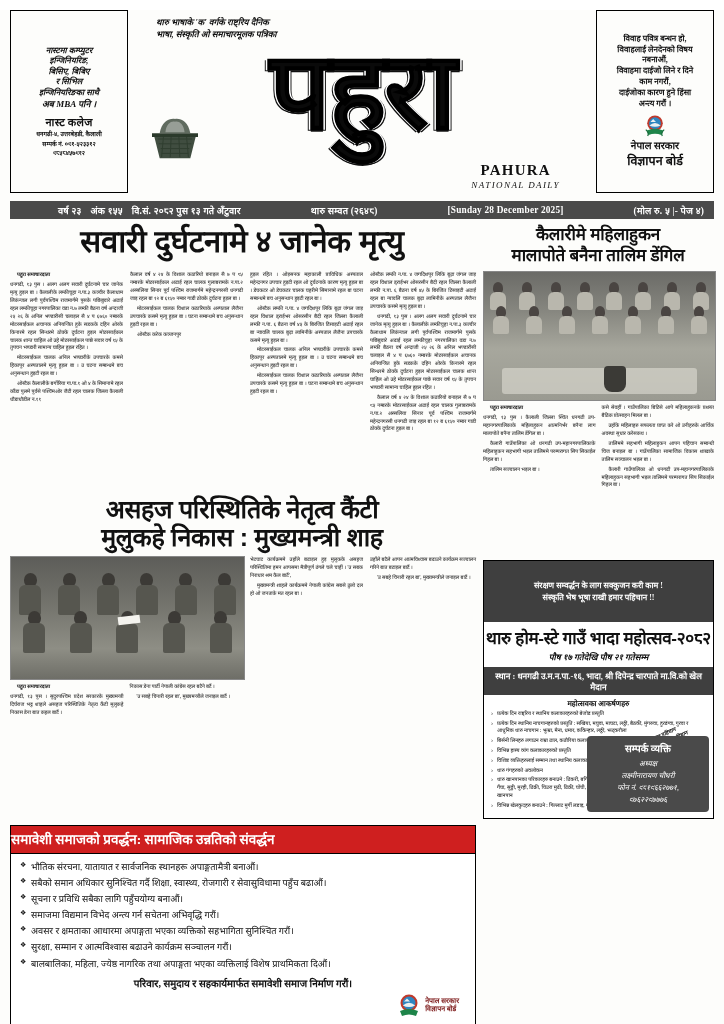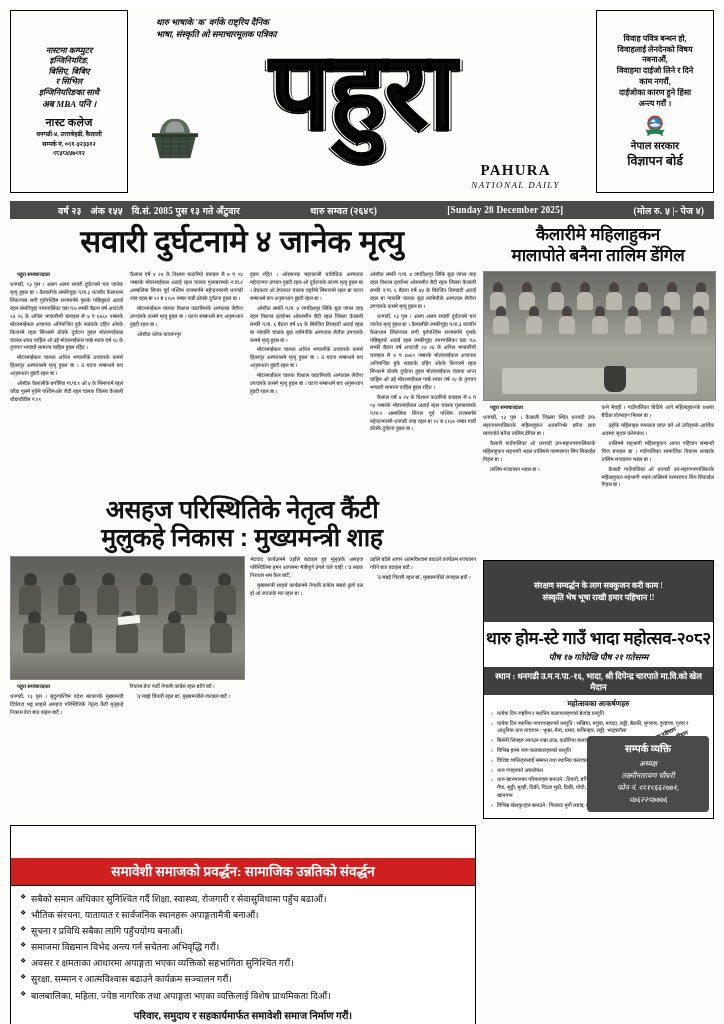--- a/index.html
+++ b/index.html
@@ -151,24 +151,23 @@
   .cg-head{width:13px;height:14px;background:#3c3a36;border-radius:50% 50% 45% 45%;}
   .cg-body{width:22px;height:30px;background:#56564f;border-radius:6px 6px 2px 2px;margin-top:-2px;}
   .cg-paper{position:absolute;left:46%;top:48%;width:22px;height:8px;background:#f4f3ee;transform:rotate(-7deg);}
   
   .ad-red{
     margin:6px 10px 0 10px;width:466px;
     border:1.5px solid #000;box-sizing:border-box;
     background:#fff;padding:0 0 6px 0;
   }
   .ad-red-hd{
-    background:#cf1f1f;color:#fff;text-align:center;
+    background:#cf1f1f;color:#fff;text-align:left;
     font-size:13.5px;font-weight:700;padding:4px 0 5px 0;
     border-bottom:1.5px solid #000;
-    margin-top:32px;
   }
   .ad-red ul{list-style:none;margin:7px 0 0 0;padding:0 9px;}
   .ad-red li{
     font-size:9.2px;line-height:1.38;margin-bottom:3.5px;
     padding-left:11px;position:relative;text-align:left;
   }
   .ad-red li:before{content:"\2756";position:absolute;left:0;top:0;font-size:7px;}
   .ad-red .closing{
     text-align:center;font-size:10px;font-weight:700;margin:6px 0 0 0;
   }
@@ -283,21 +282,21 @@
       </svg>
       <span class="gov">नेपाल सरकार</span>
       <span class="board">विज्ञापन बोर्ड</span>
     </div>
   </div>
 
   <div class="datebar">
     <div class="grp">
       <span>वर्ष २३</span>
       <span>अंक १५५</span>
-      <span>वि.सं. 2085 पुस १३ गते अँटुवार</span>
+      <span>वि.सं. २०८२ पुस १३ गते अँटुवार</span>
     </div>
     <span>थारु सम्वत (२६४८)</span>
     <span>[Sunday 28 December  2025]</span>
     <span>(मोल रु. ५ |- पेज ४)</span>
   </div>
 
   <div class="hl-row">
     <div class="hl-left">
       <div class="headline-main">सवारी दुर्घटनामे ४ जानेक मृत्यु</div>
     </div>
@@ -544,22 +543,22 @@
           <span class="ln">फोन नं. ९८१९६६२७७१,</span>
           <span class="ln">९७६२२९७७७६</span>
         </div>
       </div>
     </div>
   </div>
 
   <div class="ad-red">
     <div class="ad-red-hd">समावेशी समाजको प्रवर्द्धन: सामाजिक उन्नतिको संवर्द्धन</div>
     <ul>
+      <li>भौतिक संरचना, यातायात र सार्वजनिक स्थानहरू अपाङ्गतामैत्री बनाऔं।</li>
       <li>सबैको समान अधिकार सुनिश्चित गर्दै शिक्षा, स्वास्थ्य, रोजगारी र सेवासुविधामा पहुँच बढाऔं।</li>
-      <li>भौतिक संरचना, यातायात र सार्वजनिक स्थानहरू अपाङ्गतामैत्री बनाऔं।</li>
       <li>सूचना र प्रविधि सबैका लागि पहुँचयोग्य बनाऔं।</li>
       <li>समाजमा विद्यमान विभेद अन्त्य गर्न सचेतना अभिवृद्धि गरौं।</li>
       <li>अवसर र क्षमताका आधारमा अपाङ्गता भएका व्यक्तिको सहभागिता सुनिश्चित गरौं।</li>
       <li>सुरक्षा, सम्मान र आत्मविश्वास बढाउने कार्यक्रम सञ्चालन गरौं।</li>
       <li>बालबालिका, महिला, ज्येष्ठ नागरिक तथा अपाङ्गता भएका व्यक्तिलाई विशेष प्राथमिकता दिऔं।</li>
     </ul>
     <div class="closing">परिवार, समुदाय र सहकार्यमार्फत समावेशी समाज निर्माण गरौं।</div>
     <div class="footer-gov">
       <svg width="24" height="26" viewBox="0 0 24 26">
         <circle cx="12" cy="11" r="8.5" fill="#c0392b"></circle>

